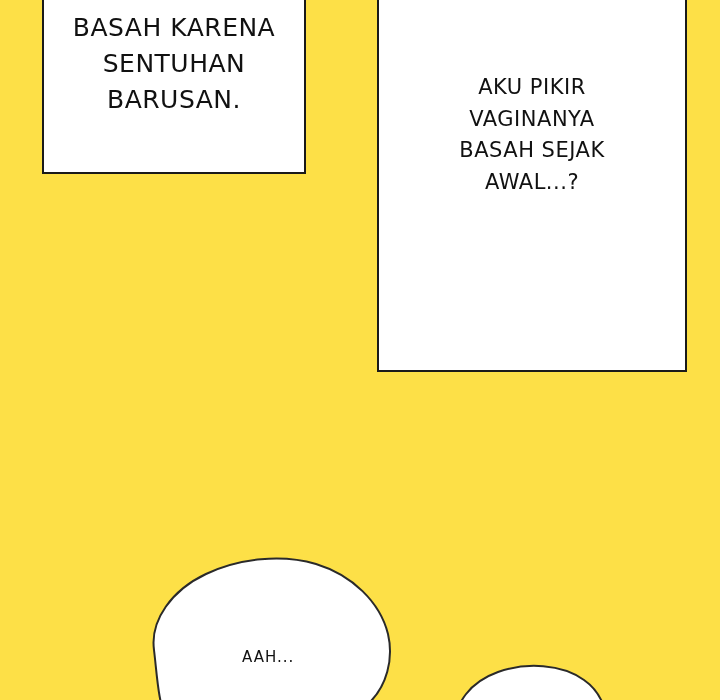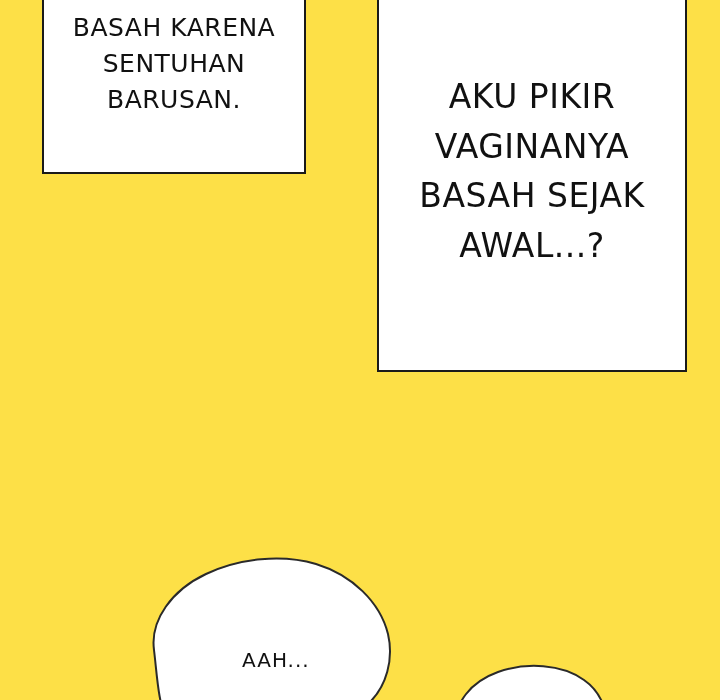--- a/index.html
+++ b/index.html
@@ -58,21 +58,21 @@
   }
 
   #bubble-2 {
     left: 377px;
     top: -24px;
     width: 310px;
     height: 396px;
     padding: 94px 8px 0 8px;
   }
   #bubble-2 .txt {
-    font-size: 33px;
+    font-size: 21px;
     line-height: 1.5;
   }
 
   
   .blob {
     position: absolute;
   }
   .blob svg {
     display: block;
     overflow: visible;
@@ -82,21 +82,21 @@
     stroke: #2a2a2a;
     stroke-width: 2;
     stroke-linejoin: round;
   }
 
   #blob-1 { left: 148px; top: 554px; }
   #blob-2 { left: 452px; top: 662px; }
 
   .sfx {
     position: absolute;
-    font-size: 20px;
+    font-size: 15px;
     letter-spacing: 1px;
     color: #111111;
     white-space: nowrap;
   }
   #sfx-aah { left: 242px; top: 648px; }
 </style>
 </head>
 <body>
 
 <div class="page">

